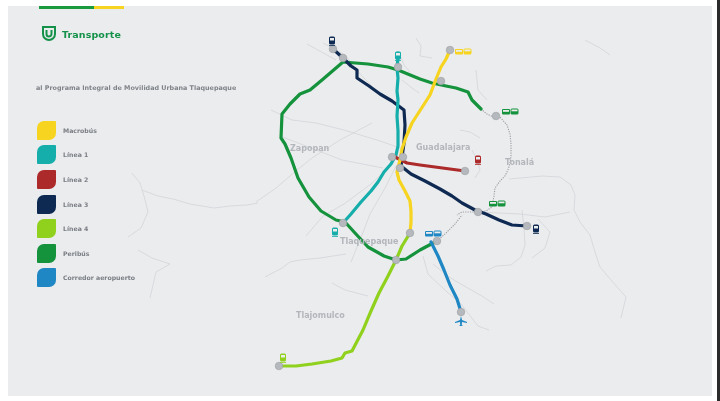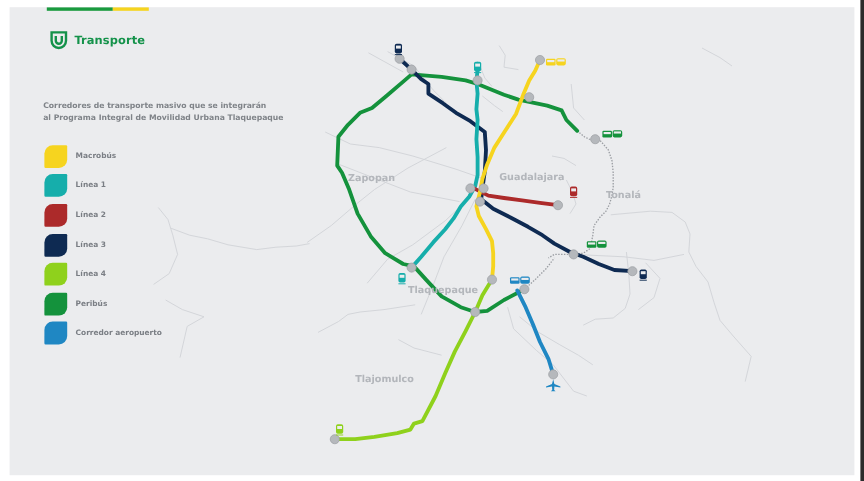--- a/index.html
+++ b/index.html
@@ -50,21 +50,20 @@
 
   <div class="logo">
     <svg class="logo-mark" viewBox="0 0 16 18">
       <path d="M2 2 h12 v7 a6 6 0 0 1 -12 0 z" fill="none" stroke="#14924a" stroke-width="2"></path>
       <path d="M5.5 5 v4 a2.5 2.5 0 0 0 5 0 v-4" fill="none" stroke="#14924a" stroke-width="2"></path>
     </svg>
     <span class="logo-text">Transporte</span>
   </div>
 
   <div class="subtitle">
-    <div>Corredores de transporte masivo que se integrarán</div>
     <div>al Programa Integral de Movilidad Urbana Tlaquepaque</div>
   </div>
 
   <div class="legend">
     <div class="legend-item">
       <div class="swatch" style="background:#f6d41f"></div>
       <span class="legend-label">Macrobús</span>
     </div>
     <div class="legend-item">
       <div class="swatch" style="background:#16aeab"></div>

